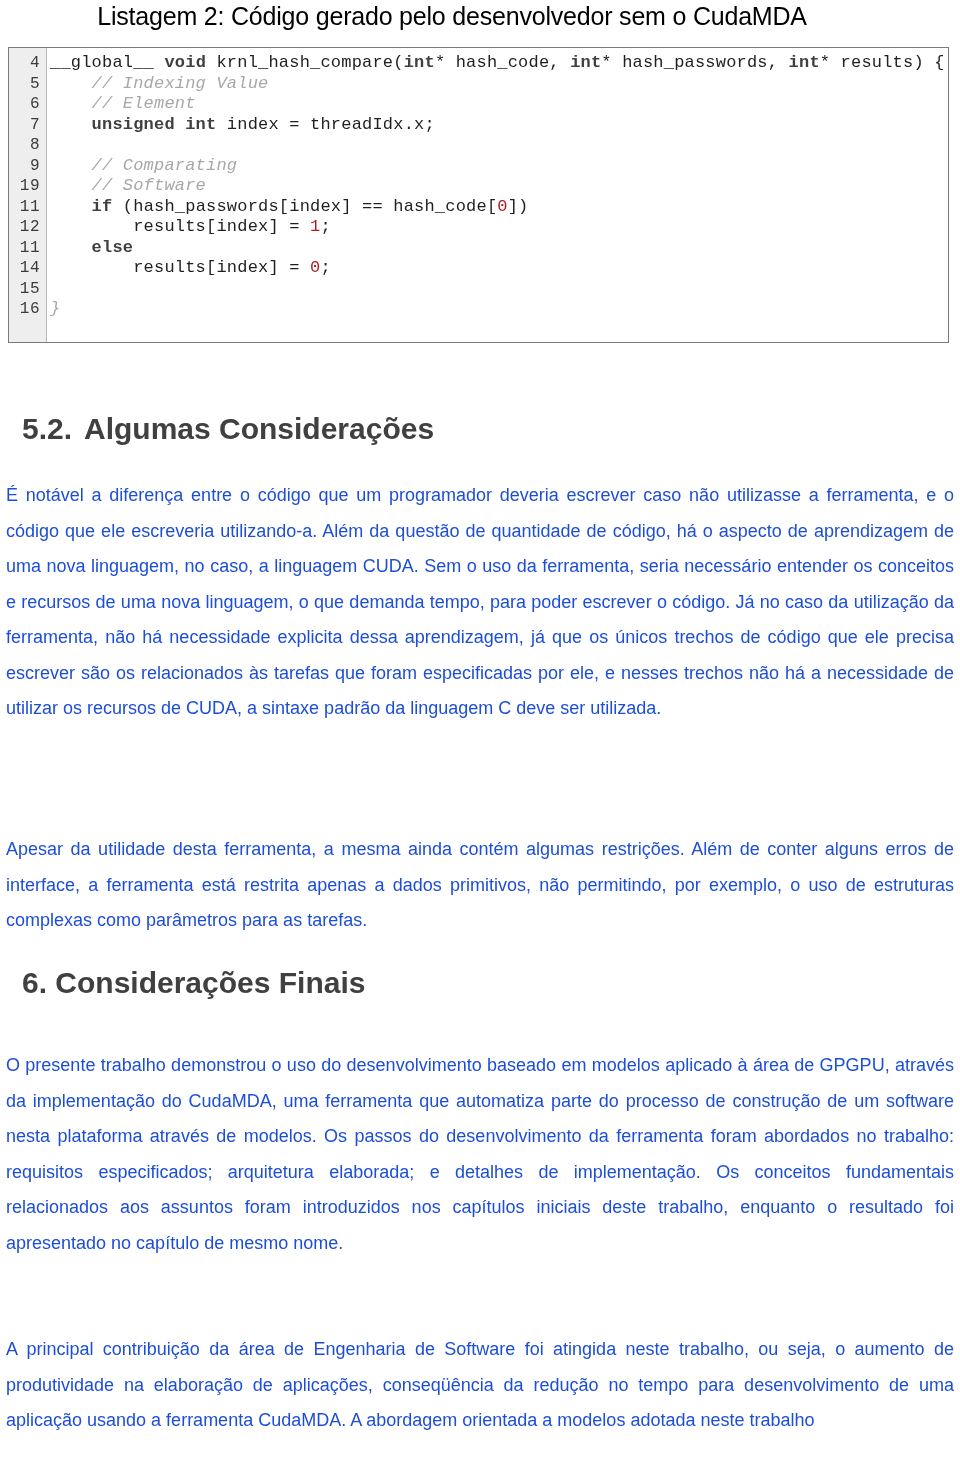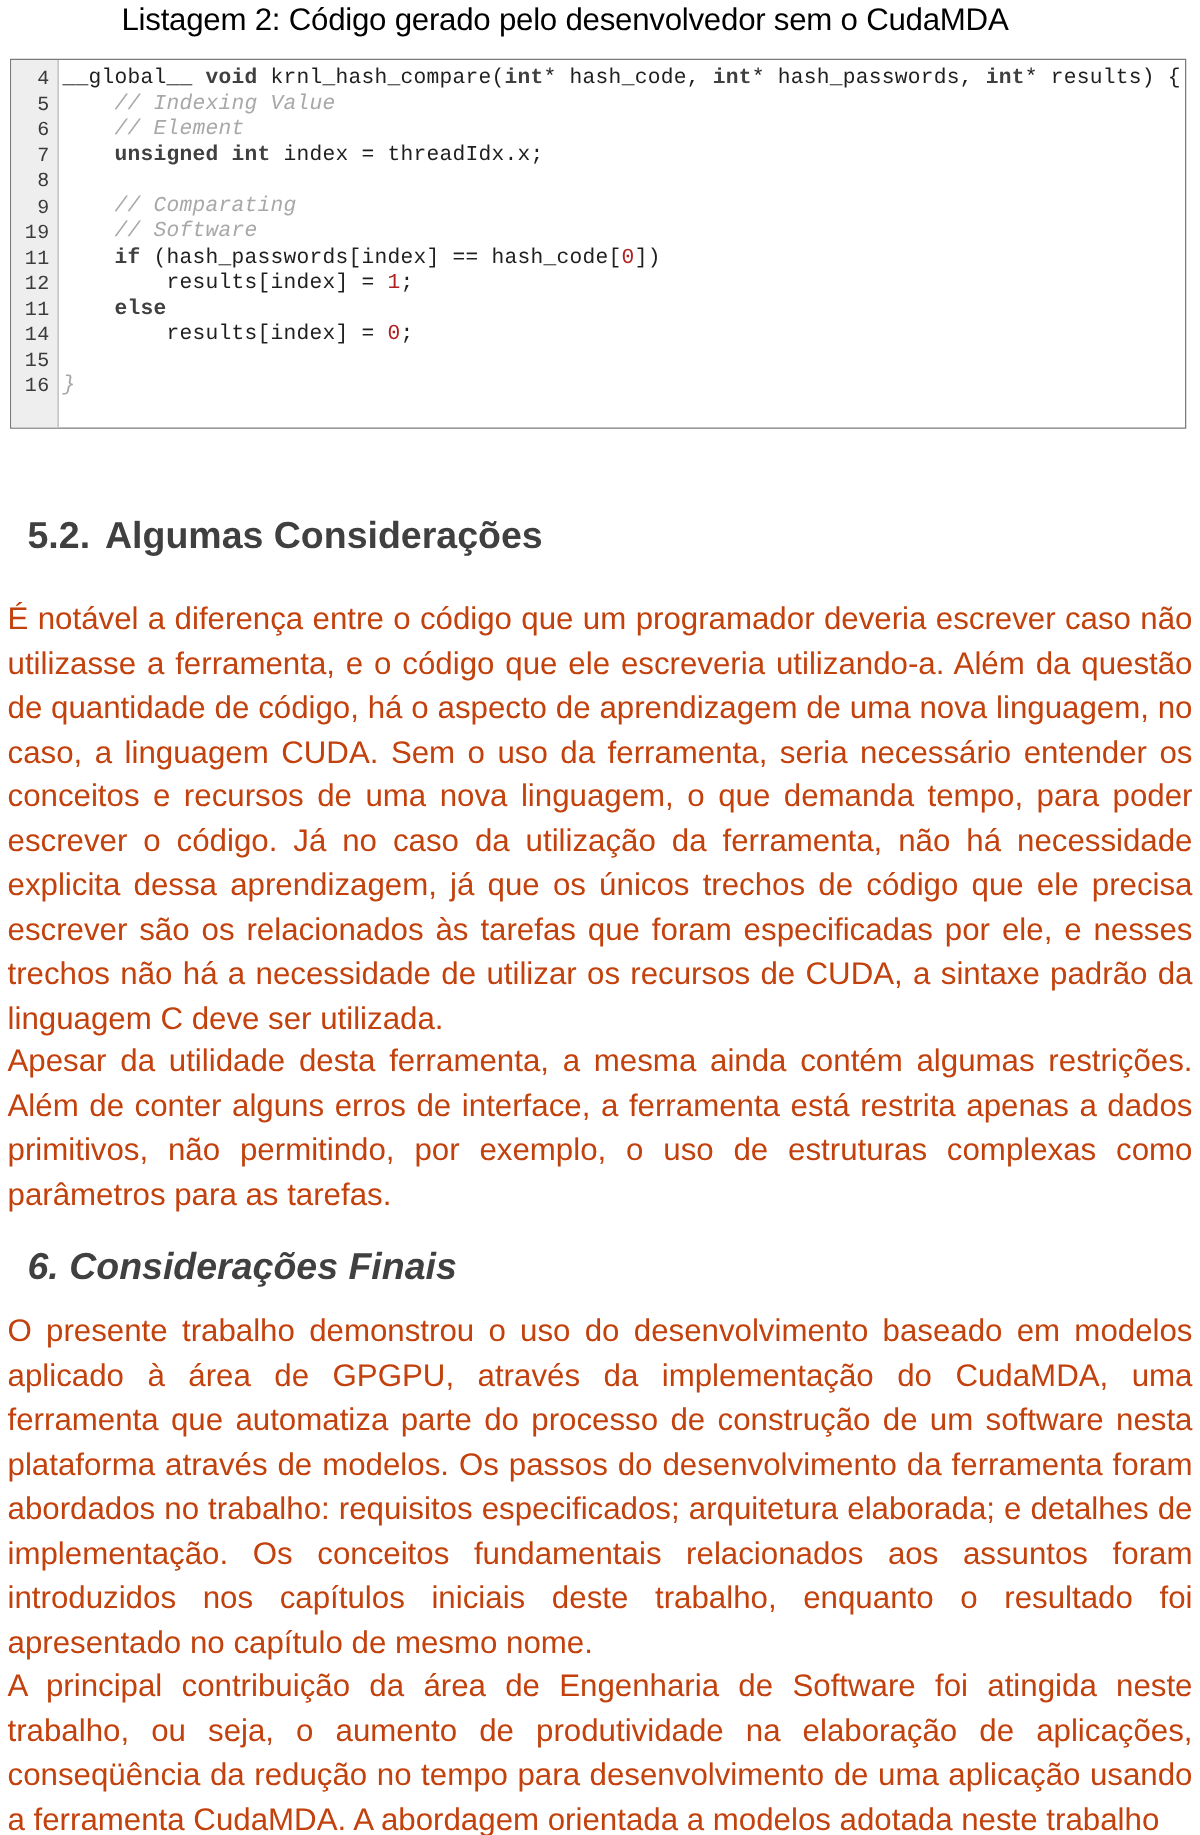--- a/index.html
+++ b/index.html
@@ -97,33 +97,33 @@
     position: absolute;
     margin: 16px;
     font-family: "Liberation Sans", sans-serif;
     font-weight: bold;
     font-size: 30px;
     color: #404040;
     white-space: nowrap;
   }
   #heading-52 { top: 396px; left: 6px; }
   #heading-52 .num-part { display: inline-block; width: 62px; }
-  #heading-6  { top: 981px; left: 6px; font-style: italic; }
+  #heading-6  { top: 950px; left: 6px; }
 
   
   p.body-par {
     position: absolute;
     margin: 0;
     left: 6px;
     width: 948px;
     font-family: "Liberation Sans", sans-serif;
-    font-size: 25px;
+    font-size: 18px;
     line-height: 35.5px;
     text-align: justify;
-    color: #c2410c;
+    color: #1d4ed8;
   }
   #par-1 { top: 478px; }
   #par-2 { top: 832px; }
   #par-3 { top: 1048px; }
   #par-4 { top: 1332px; }
 </style>
 </head>
 <body>
 
 <div class="page">

